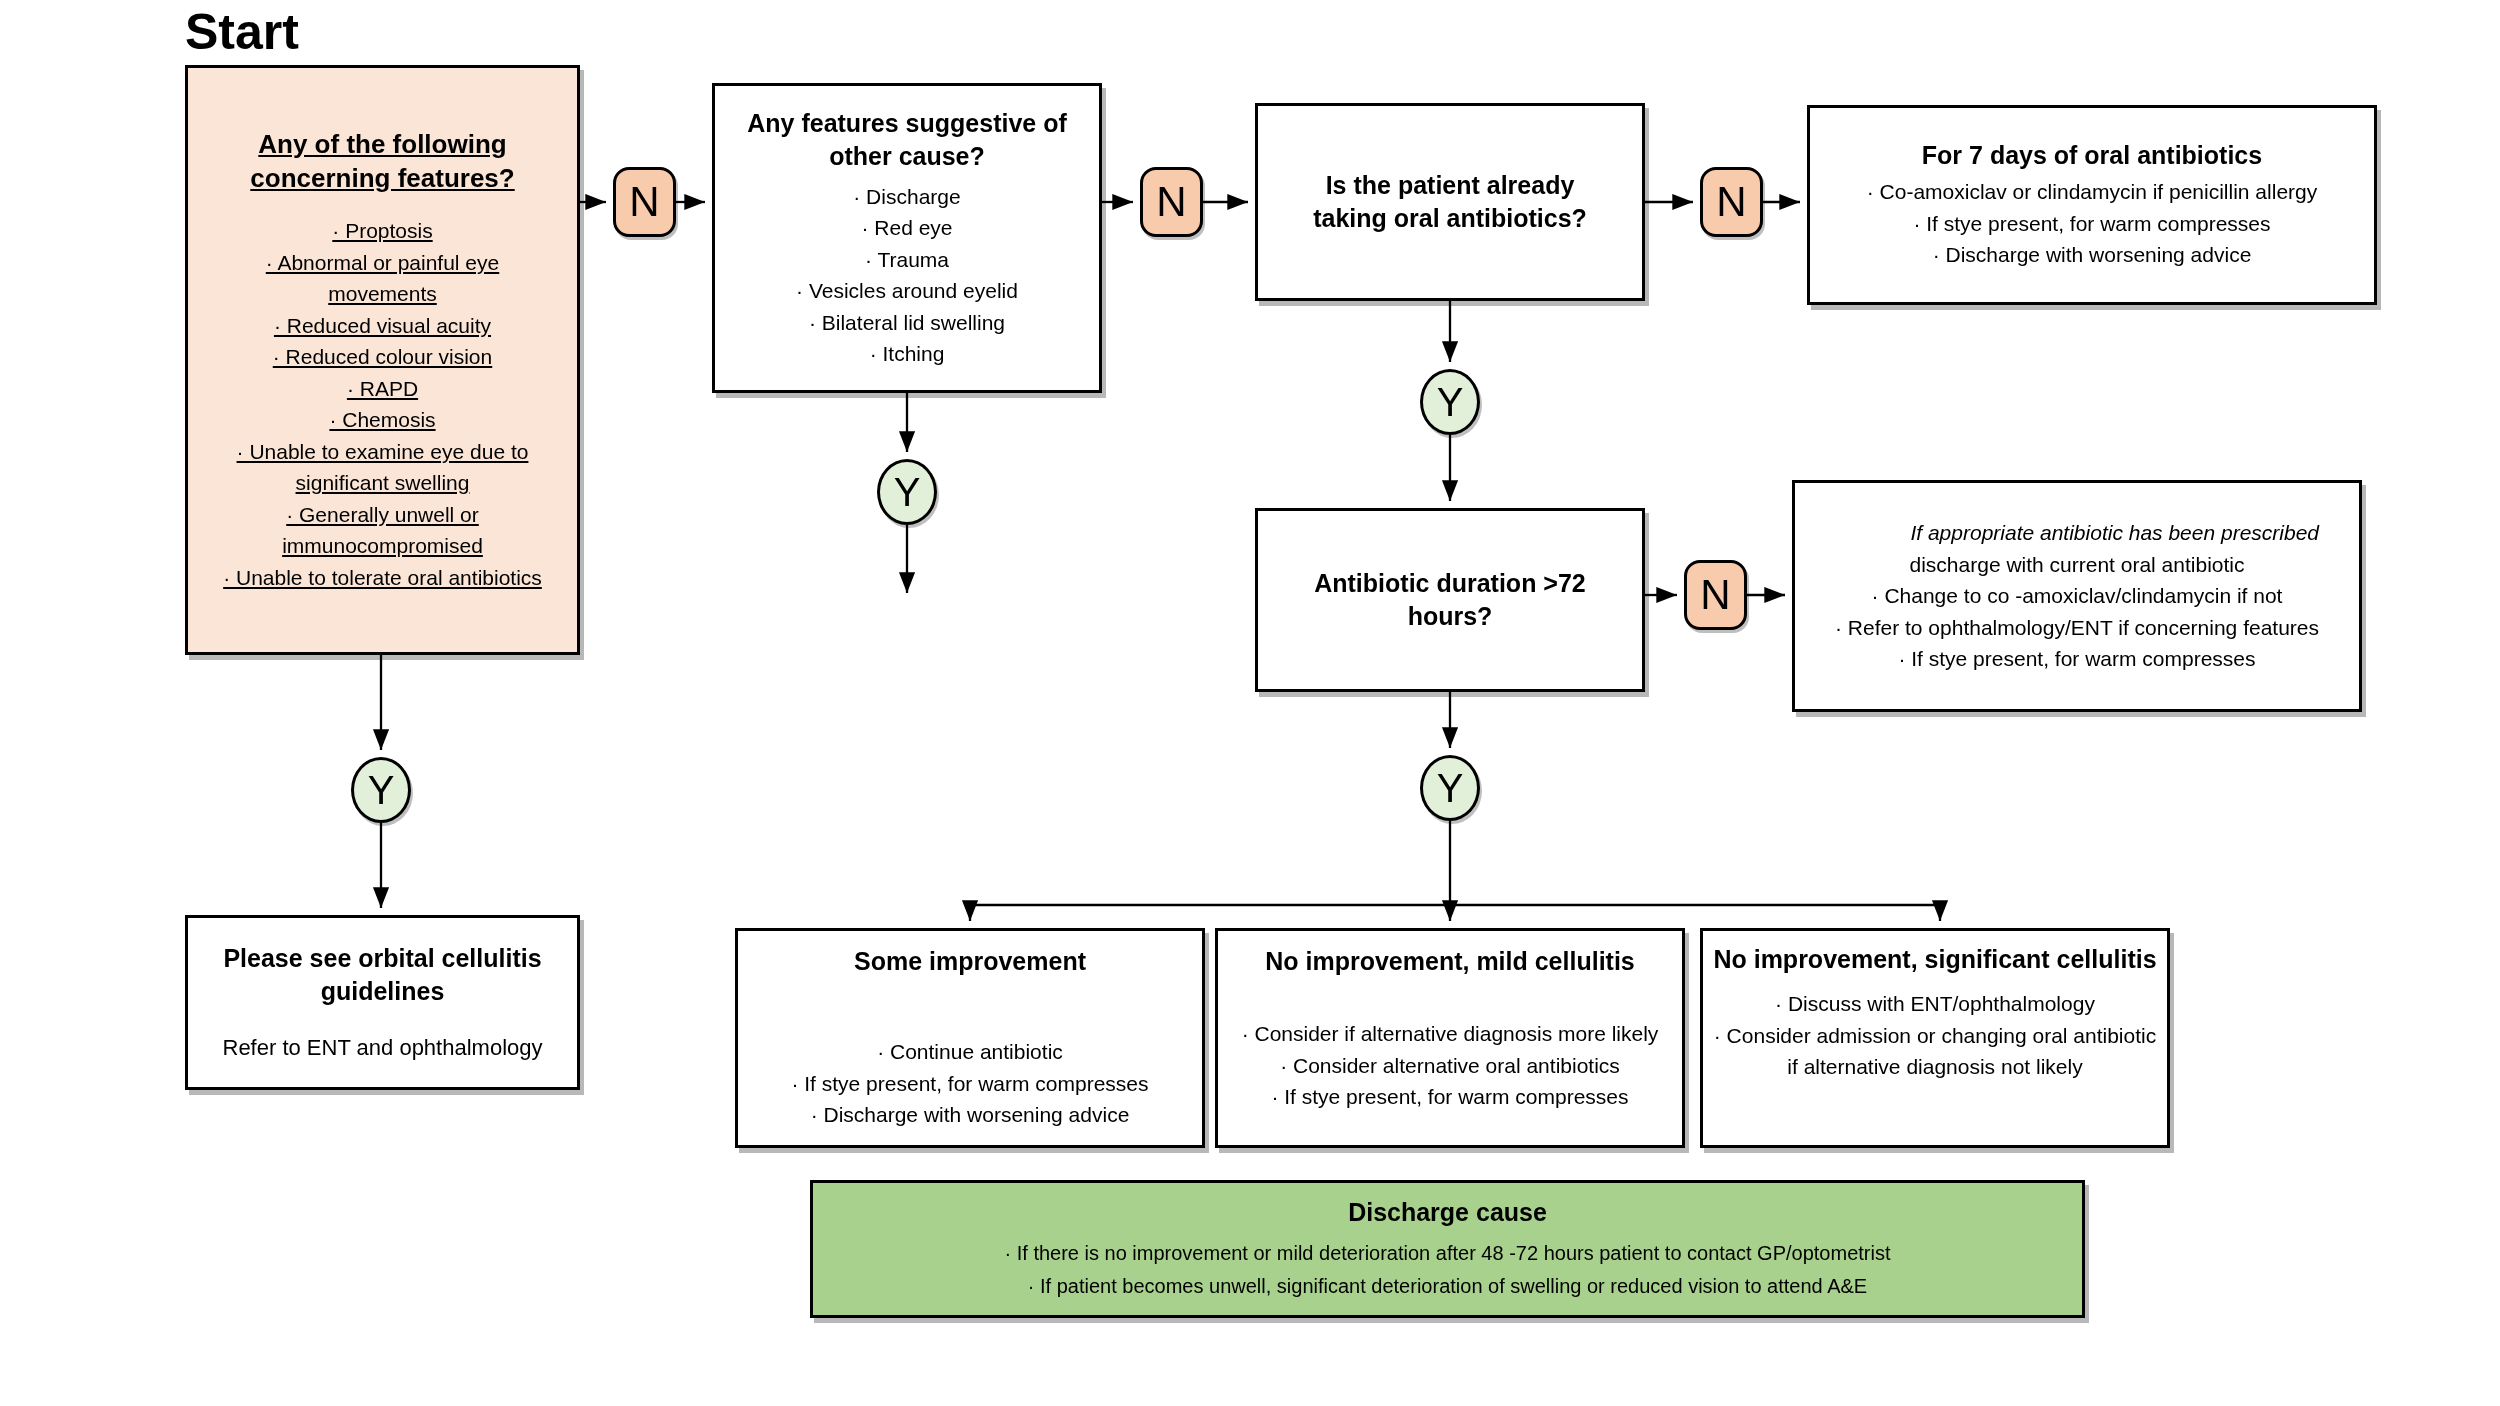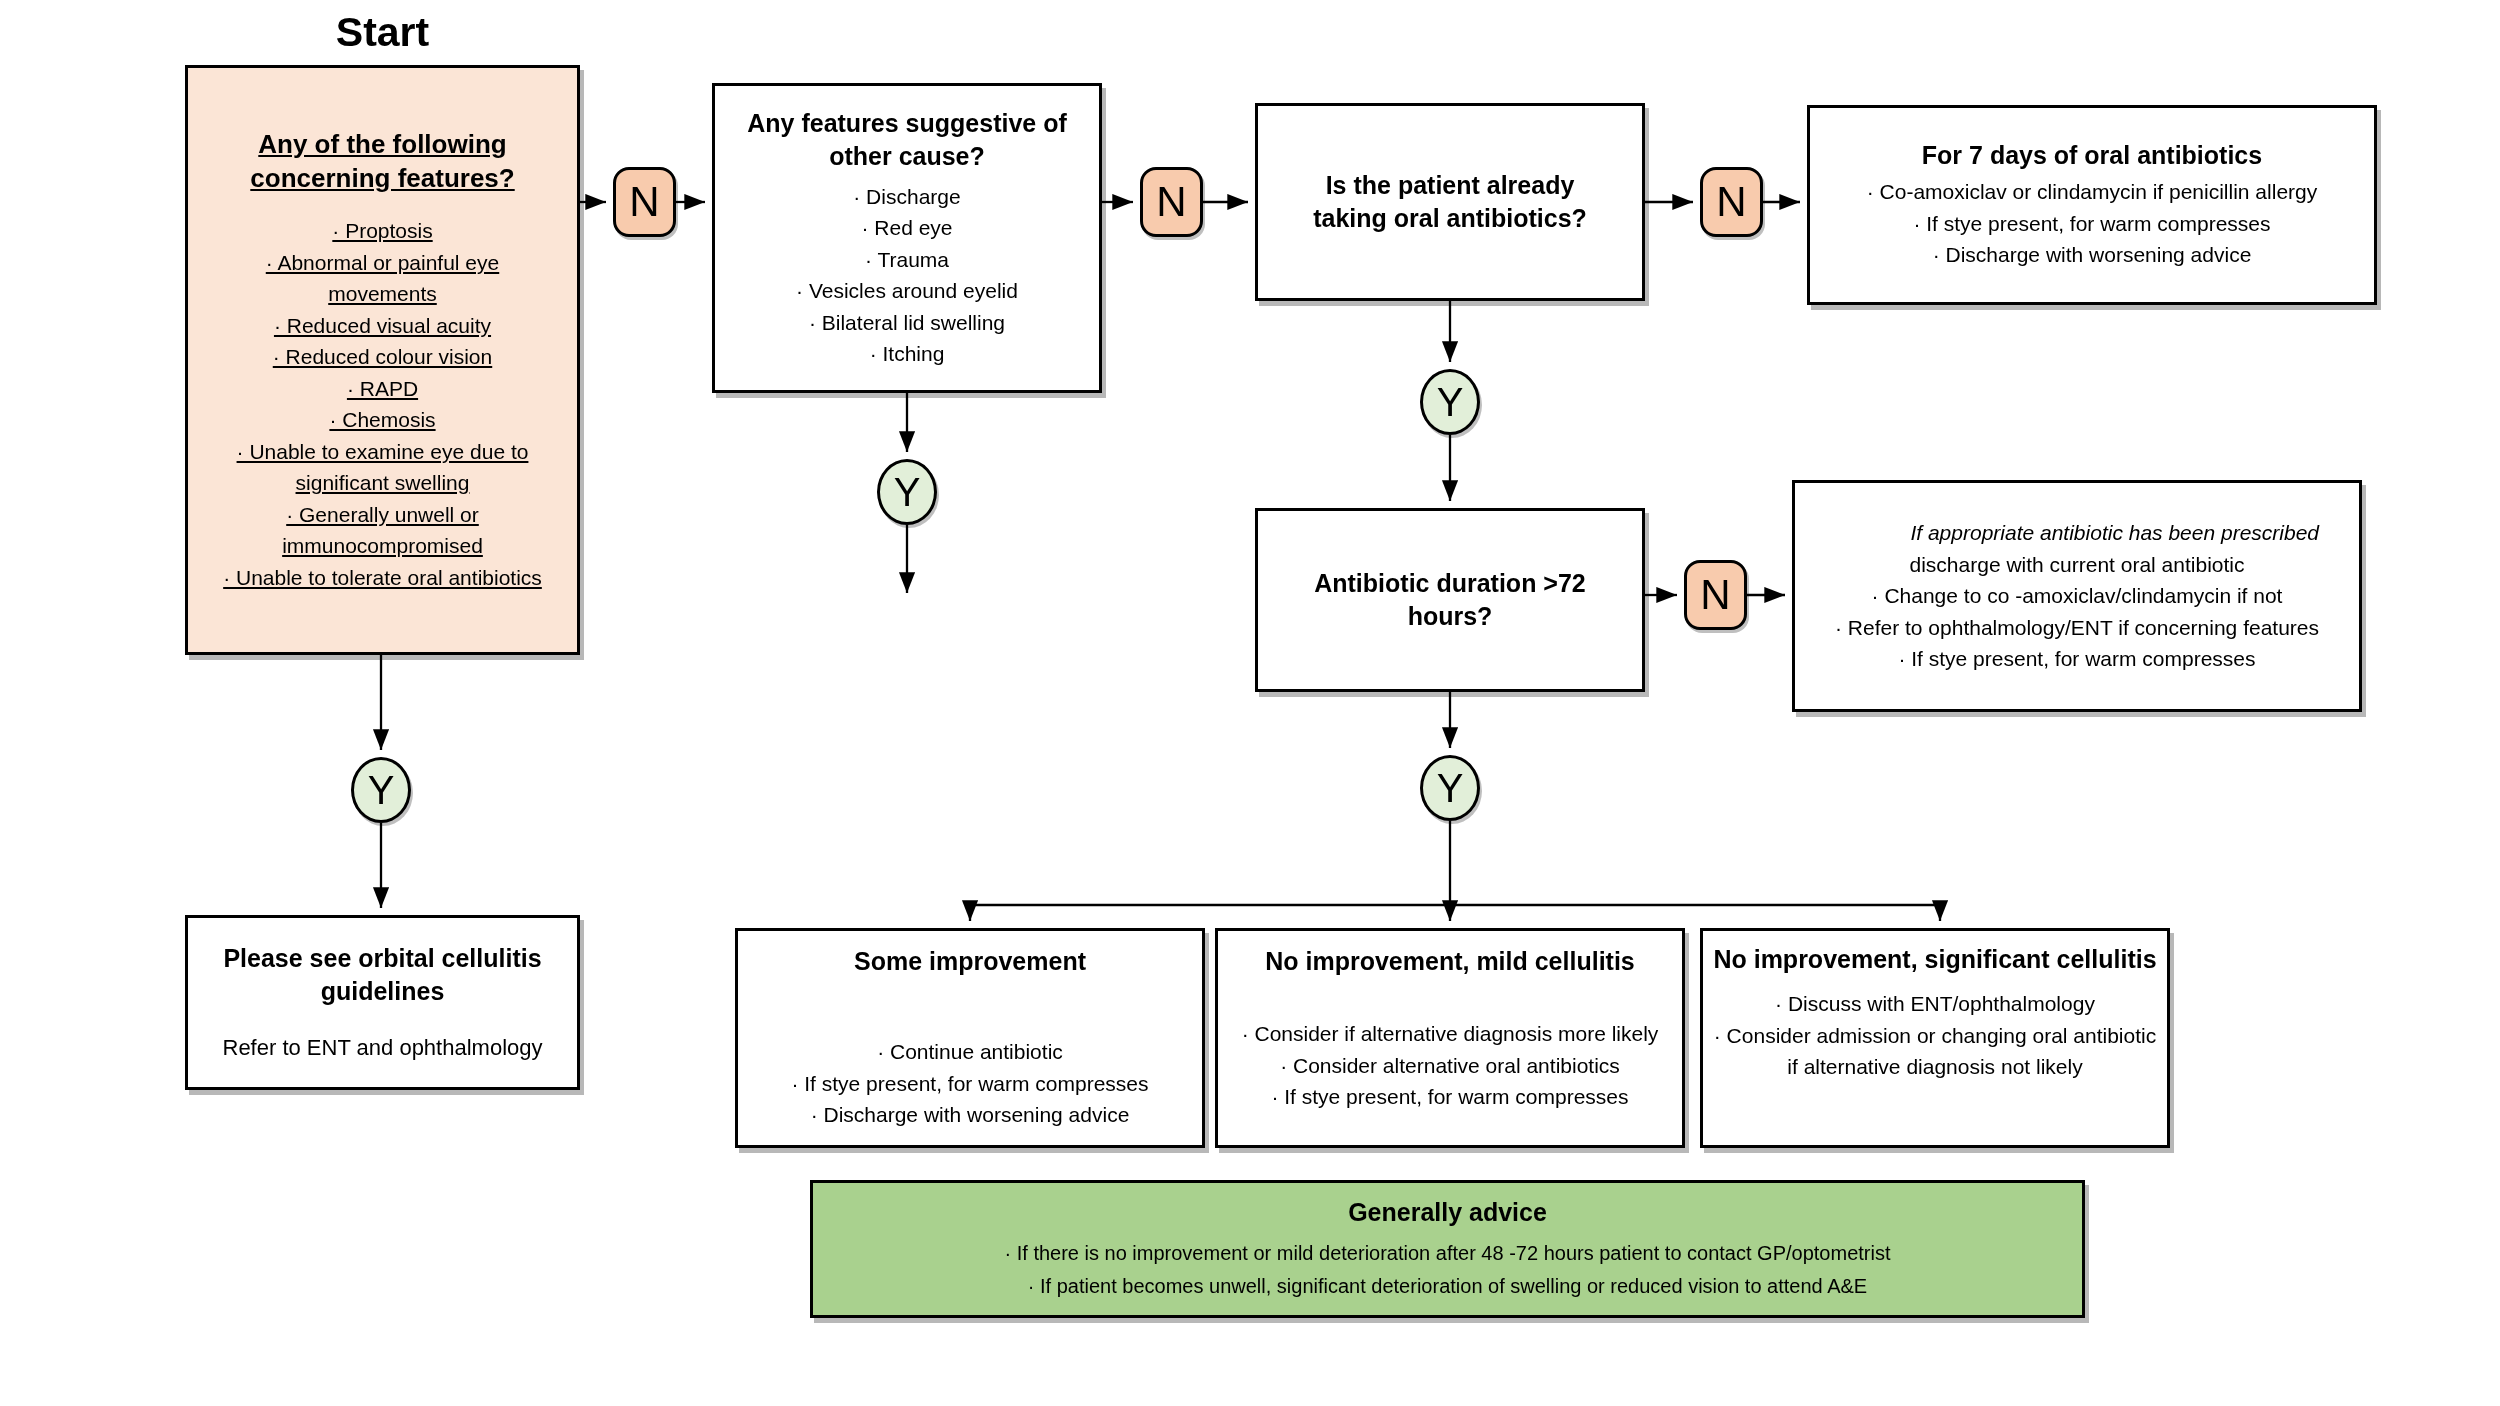--- a/index.html
+++ b/index.html
@@ -15,21 +15,21 @@
     text-align:center;box-shadow:4px 5px 0 rgba(0,0,0,0.28);
   }
   .box .title{font-weight:bold;font-size:25px;line-height:1.32;}
   .box .body-text{font-size:22px;line-height:1.45;}
   .box .items{font-size:21px;line-height:1.5;}
   .box .item{white-space:normal;}
   .italic{font-style:italic;text-align:right;}
   .peach{background:var(--peach-light,#FBE5D6);text-decoration:underline;}
   .green{background:var(--green,#A9D18E);}
   .start-label{
-    position:absolute;text-align:center;font-weight:bold;font-size:41px;z-index:1;
+    position:absolute;text-align:left;font-weight:bold;font-size:50px;z-index:1;
   }
   .badge{
     position:absolute;z-index:2;box-sizing:border-box;
     display:flex;align-items:center;justify-content:center;
     border:3.5px solid #000;box-shadow:2px 3px 0 rgba(0,0,0,0.25);
   }
   .badge-n{
     width:63px;height:70px;border-radius:16px;
     background:var(--peach,#F8CBAD);font-size:42px;
   }
@@ -188,21 +188,21 @@
 
   <div id="n-signif" class="box">
     <div class="title">No improvement, significant cellulitis</div>
     <div class="items">
       <div class="item">· Discuss with ENT/ophthalmology</div>
       <div class="item">· Consider admission or changing oral antibiotic if alternative diagnosis not likely</div>
     </div>
   </div>
 
   <div id="n-discharge" class="box green">
-    <div class="title">Generally advice</div>
+    <div class="title">Discharge cause</div>
     <div class="items">
       <div class="item">·  If there is no improvement or mild deterioration after 48 -72 hours  patient  to contact GP/optometrist</div>
       <div class="item">·  If patient  becomes unwell,  significant  deterioration  of swelling or reduced vision to attend A&amp;E</div>
     </div>
   </div>
 
   <div id="badge-n1" class="badge badge-n">N</div>
   <div id="badge-n2" class="badge badge-n">N</div>
   <div id="badge-n3" class="badge badge-n">N</div>
   <div id="badge-n4" class="badge badge-n">N</div>

